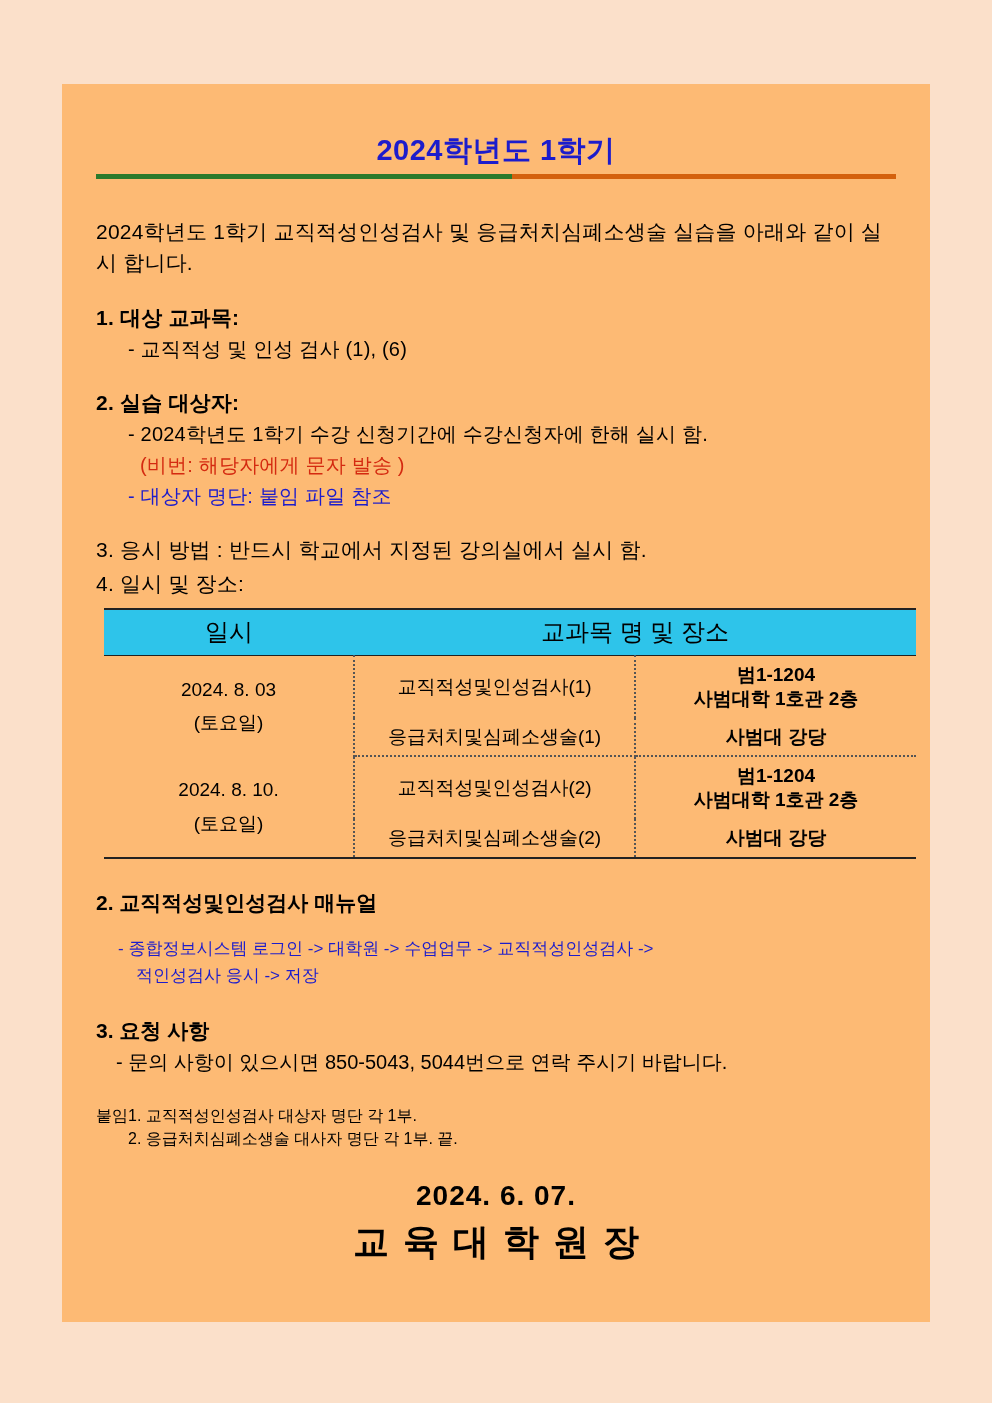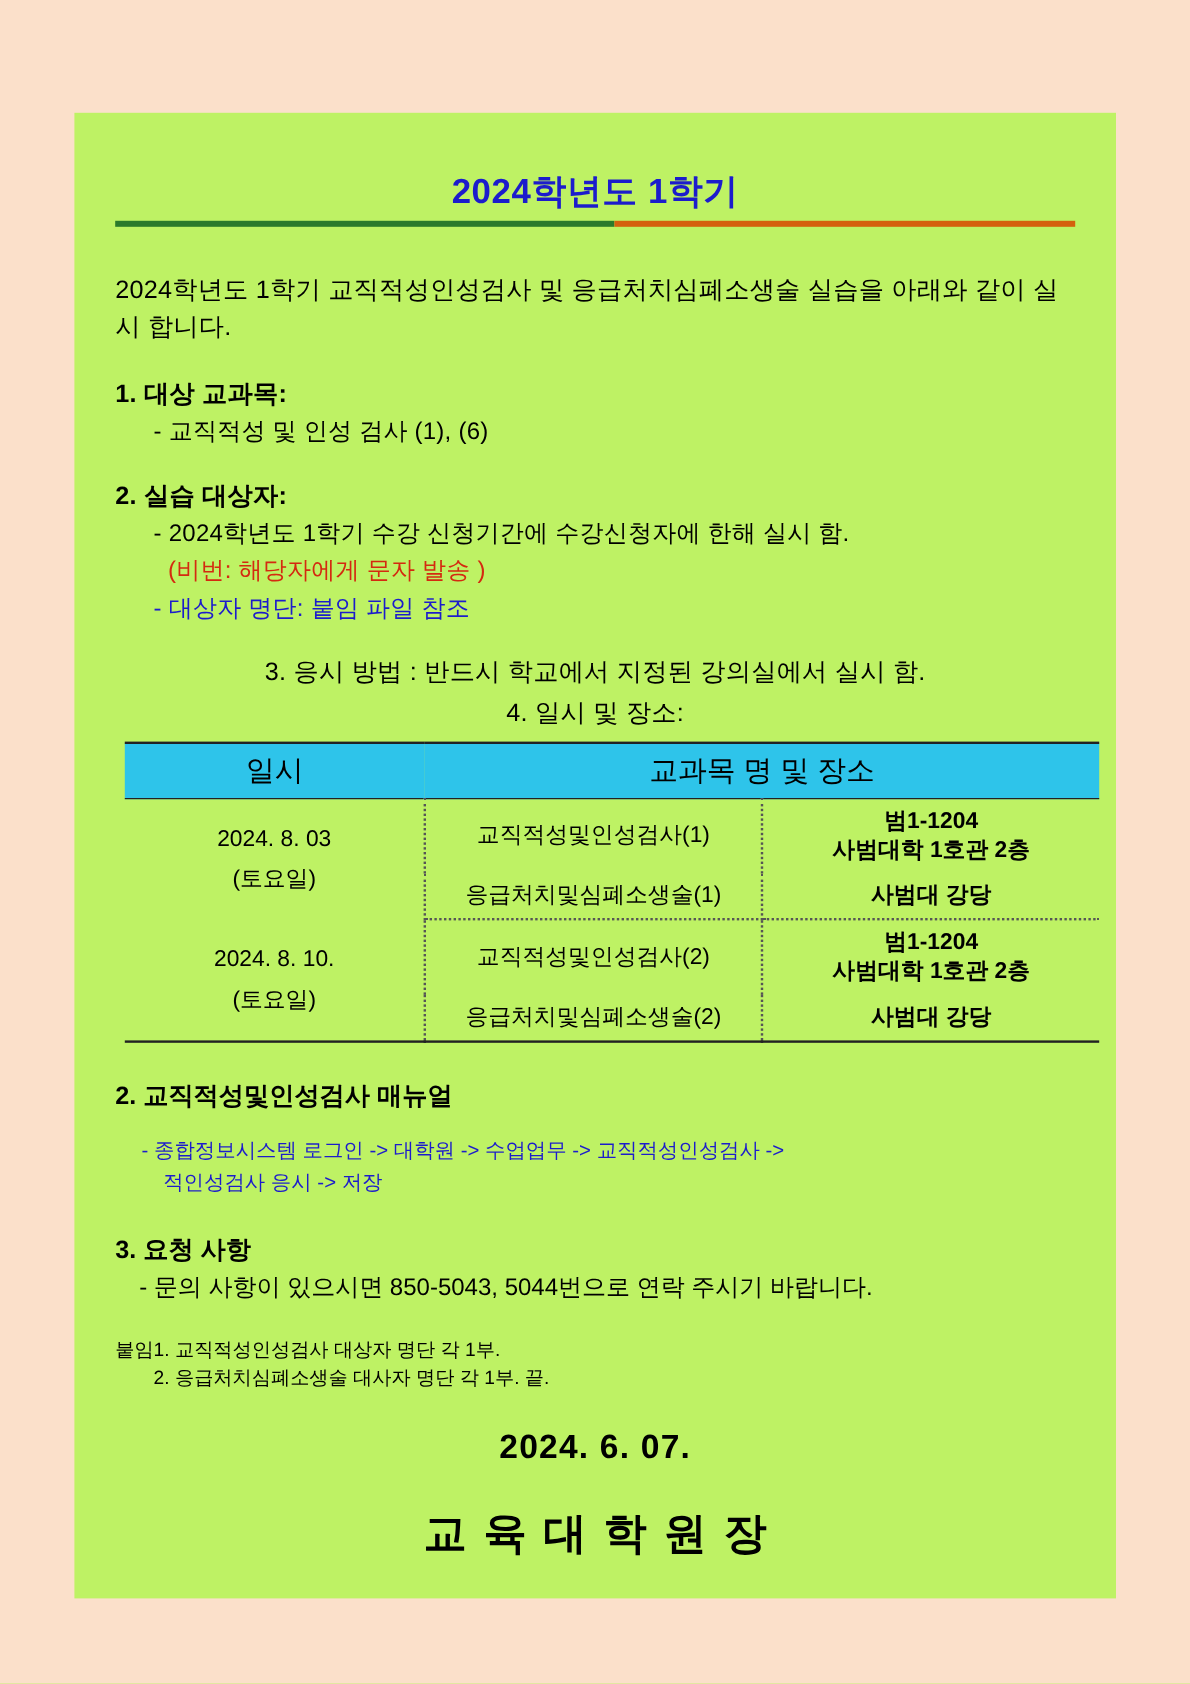--- a/index.html
+++ b/index.html
@@ -9,24 +9,24 @@
   body {
     width: 992px;
     height: 1403px;
     background: #fbe0ca;
     font-family: "Liberation Sans", sans-serif;
     overflow: hidden;
   }
   .page {
     position: absolute;
     left: 62px;
-    top: 94px;
+    top: 84px;
     width: 868px;
     height: 1238px;
-    background: #bef264;
+    background: #fdba74;
     box-sizing: border-box;
     padding: 0;
   }
   .inner {
     padding: 40px 34px 0 34px;
   }
 
   
   .title-block {
     text-align: center;
@@ -91,21 +91,20 @@
   }
   .dash-item.red {
     color: #d42a10;
     padding-left: 44px;
   }
   .line-plain {
     font-size: 21px;
     color: #000;
     margin-top: 6px;
     letter-spacing: 0.2px;
-    text-align: center;
   }
 
   
   .tbl-wrap {
     margin-top: 10px;
     padding: 0 8px;
   }
   table.schedule {
     width: 812px;
     border-collapse: collapse;
@@ -195,21 +194,21 @@
   
   .doc-date {
     margin-top: 30px;
     text-align: center;
     font-size: 28px;
     font-weight: bold;
     color: #000;
     letter-spacing: 1px;
   }
   .issuer {
-    margin-top: 32px;
+    margin-top: 6px;
     text-align: center;
     font-size: 36px;
     font-weight: bold;
     color: #000;
     letter-spacing: 14px;
     padding-left: 14px;
   }
 </style>
 </head>
 <body>

